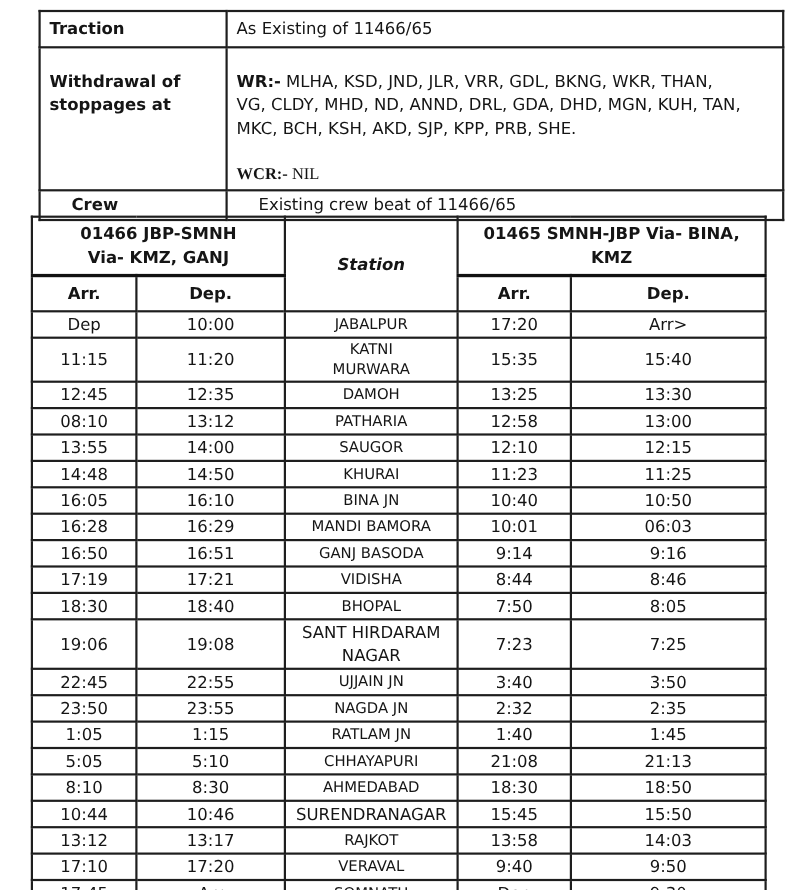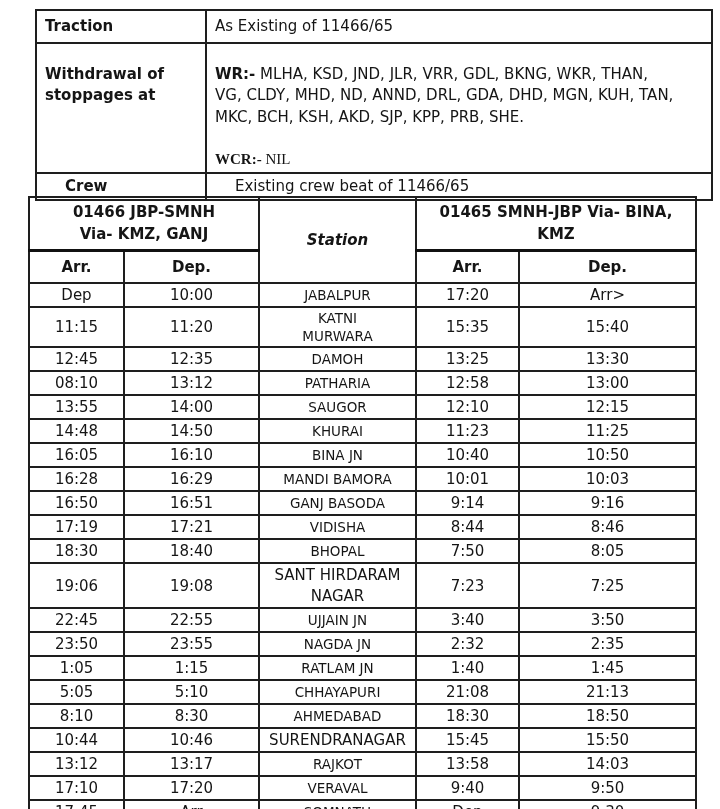--- a/index.html
+++ b/index.html
@@ -151,21 +151,21 @@
           <td>16:10</td>
           <td class="station">BINA JN</td>
           <td>10:40</td>
           <td>10:50</td>
         </tr>
         <tr>
           <td>16:28</td>
           <td>16:29</td>
           <td class="station">MANDI BAMORA</td>
           <td>10:01</td>
-          <td>10:03</td>
+          <td>06:03</td>
         </tr>
         <tr>
           <td>16:50</td>
           <td>16:51</td>
           <td class="station">GANJ BASODA</td>
           <td>9:14</td>
           <td>9:16</td>
         </tr>
         <tr>
           <td>17:19</td>

